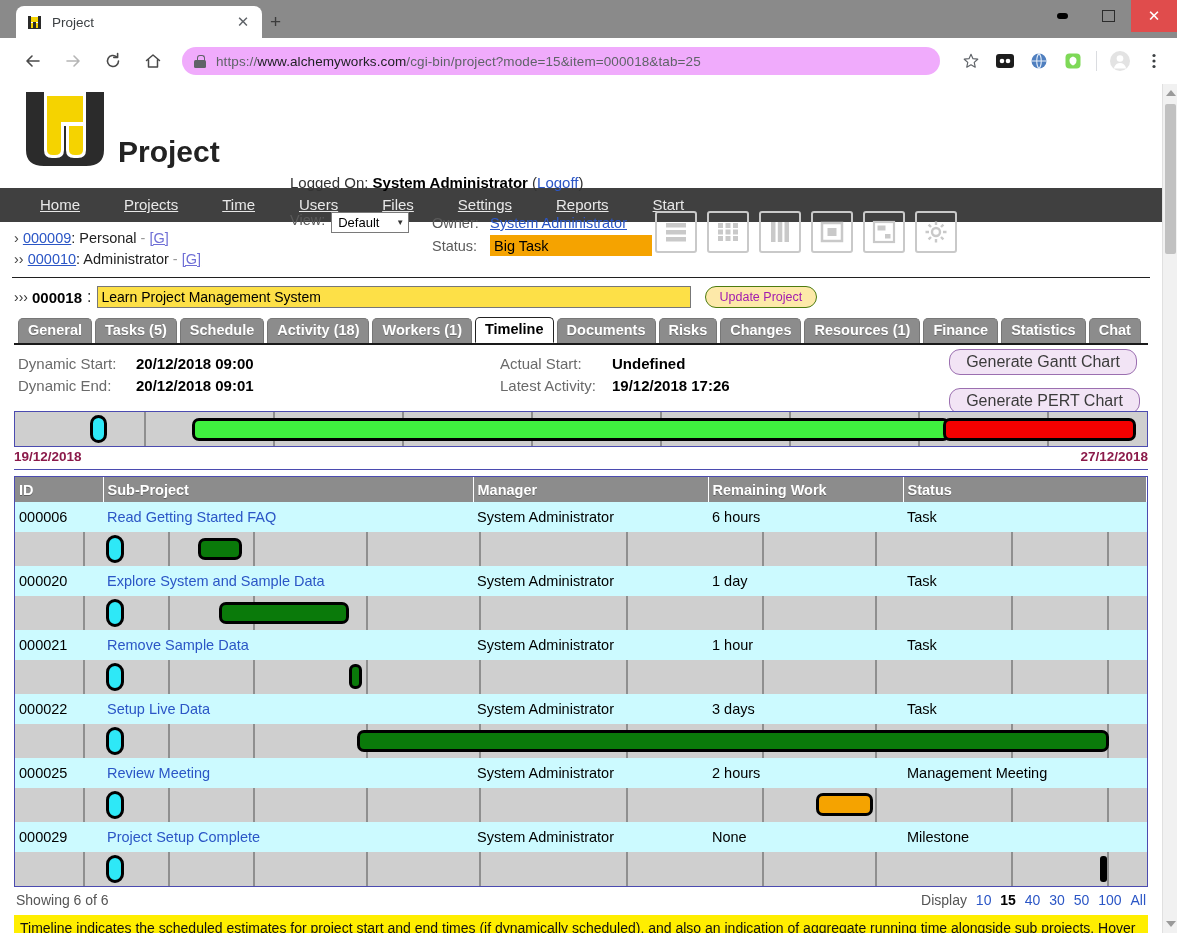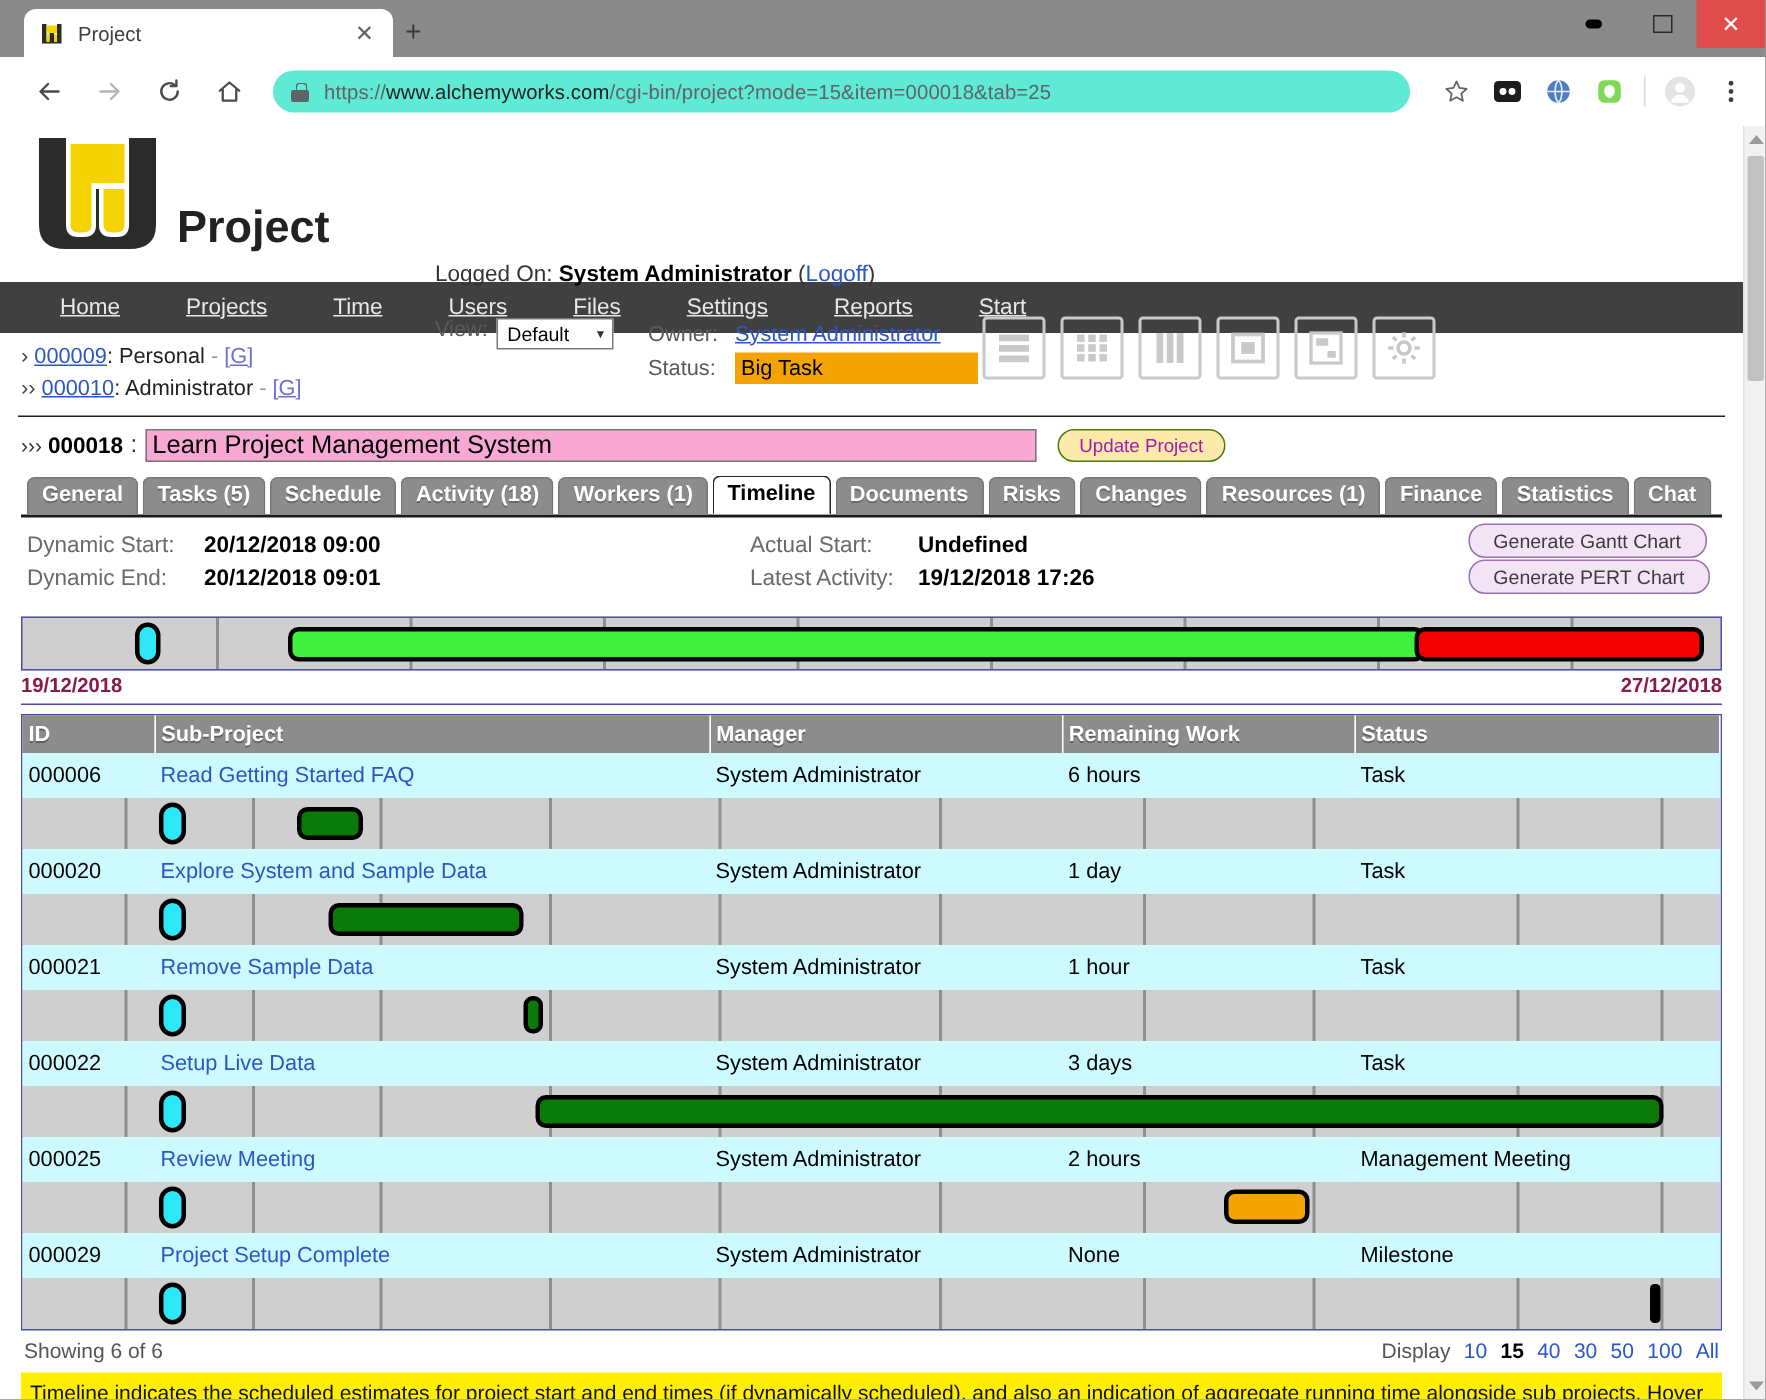--- a/index.html
+++ b/index.html
@@ -51,21 +51,21 @@
   }
 
   .toolbar {
     position: absolute; left: 0; top: 38px; width: 1177px; height: 46px;
     background: #fff; display: flex; align-items: center;
   }
   .tb-icon { width: 34px; height: 34px; margin-left: 6px; display:flex; align-items:center; justify-content:center; color:#5f6368; }
   .tb-icon.first { margin-left: 16px; }
   .omnibox {
     flex: 1 1 auto; height: 28px; margin: 0 8px 0 12px;
-    background: #5eead4; border-radius: 14px; display: flex; align-items: center;
+    background: #f0abfc; border-radius: 14px; display: flex; align-items: center;
     padding: 0 12px; box-sizing: border-box; text-align: right;
   }
   .lock { width: 12px; height: 13px; margin-right: 10px; position: relative; flex:0 0 auto;}
   .lock .body { position:absolute; left:0; bottom:0; width:12px; height:8px; background:#5f6368; border-radius:1.5px;}
   .lock .shackle { position:absolute; left:3px; top:0; width:6px; height:6px; border:1.6px solid #5f6368; border-bottom:none; border-radius:3px 3px 0 0;}
   .url { font-size: 13.5px; color: #5f6368; white-space: nowrap; letter-spacing: .1px;}
   .url .host { color: #202124; }
   .ext-icons { display: flex; align-items: center; margin-right: 6px;}
   .ext { width: 28px; height: 28px; margin: 0 3px; display:flex; align-items:center; justify-content:center;}
   .sep-v { width:1px; height:20px; background:#dadce0; margin:0 6px;}
@@ -141,22 +141,22 @@
   .crumb .g { color: #6f6fd6; }
   .crumb .dash { color: #999; }
   .crumb-rule { height:1px; background:#202020; margin: 5px 12px 0 12px; }
 
   
   .projrow { display:flex; align-items:center; padding: 8px 14px 0 14px; }
   .projrow .pid { font-size: 15px; font-weight: bold; color:#000; white-space: nowrap;}
   .projrow .parrow { color:#333; font-size: 14px; margin-right: 4px;}
   .projrow .colon { margin: 0 5px; color:#333; }
   .title-input {
-    flex: 0 0 auto; width: 594px; height: 22px; border: 1px solid #777; background: #f9a8d4;
-    font-size: 17px; padding: 0 4px; box-sizing: border-box; color:#000;
+    flex: 0 0 auto; width: 594px; height: 22px; border: 1px solid #777; background: #fde047;
+    font-size: 14px; padding: 0 4px; box-sizing: border-box; color:#000;
     font-family: "Liberation Sans", sans-serif;
   }
   .btn-pill {
     margin-left: 14px; background: #fde9a9; border: 1px solid #4d7c0f; border-radius: 11px;
     font-size: 12.5px; color: #a21caf; padding: 3px 14px; line-height: 14px;
   }
 
   
   .tabsrow { display:flex; align-items:flex-end; padding: 9px 0 0 18px; position: relative; }
   .ptab {
@@ -176,21 +176,21 @@
   .dcol { position: absolute; font-size: 15px; line-height: 22px; }
   .dcol .k { color: #6a6a6a; }
   .dcol .v { color: #000; font-weight: bold; }
   .d1 { left: 18px; top: 8px; }
   .d2 { left: 500px; top: 8px; }
   .d1 .k { display:inline-block; width: 118px; }
   .d2 .k { display:inline-block; width: 112px; }
   .gen-btns { position: absolute; right: 22px; top: 4px; }
   .btn-gen {
     display:block; background: #f2e4f5; border: 1px solid #9b6fb0; border-radius: 11px;
-    font-size: 13px; color: #3b3b3b; padding: 3px 16px; margin-bottom: 1px; text-align:center;
+    font-size: 16px; color: #3b3b3b; padding: 3px 16px; margin-bottom: 13px; text-align:center;
     min-width: 134px;
   }
 
   
   .tlbox {
     margin: 0 14px; border: 1px solid #4b4bb0; background: #cfcfcf; height: 36px; position: relative;
     box-sizing: border-box;
   }
   .tl-grid { position:absolute; left:0; top:0; right:0; bottom:0; }
   .tl-tick { position: absolute; top: 0; bottom: 0; width: 2px; background: #8f8f8f; }

